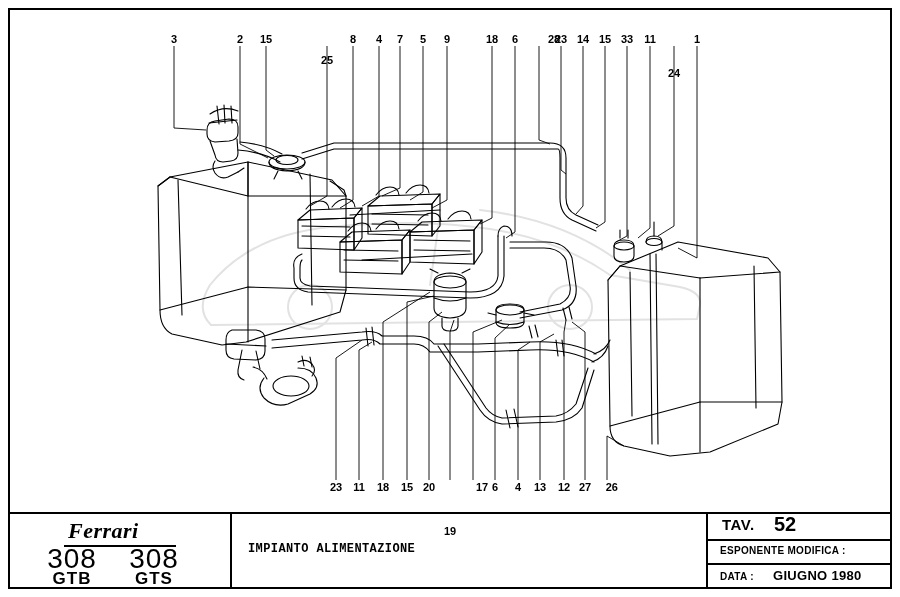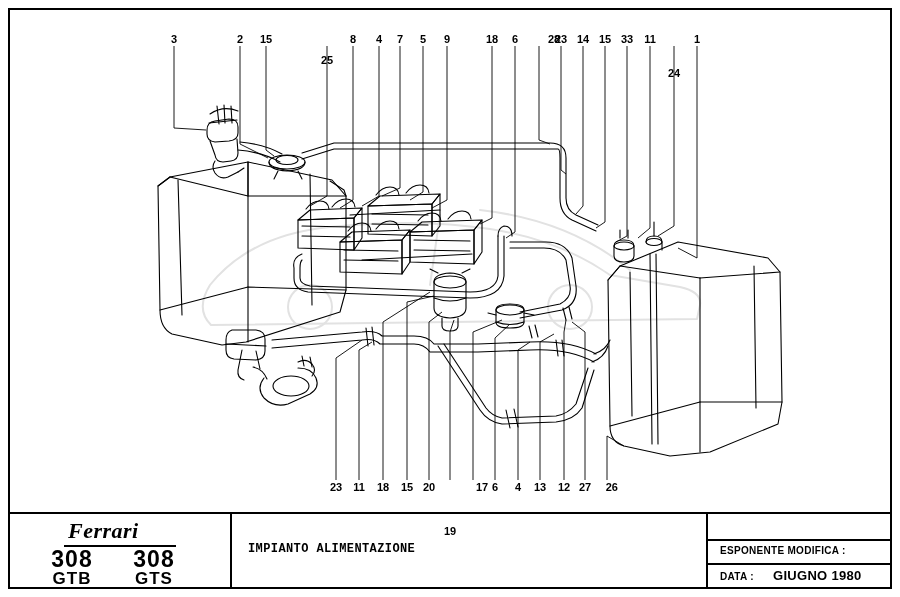--- a/index.html
+++ b/index.html
@@ -100,22 +100,22 @@
     border-top: 2px solid #000;
   }
   .model-block {
     position: absolute;
     top: 36px;
     text-align: center;
     width: 72px;
   }
   .model-num {
     font-family: "Liberation Sans", sans-serif;
-    font-weight: bold;
-    font-size: 23px;
+    font-weight: normal;
+    font-size: 28px;
     letter-spacing: 1px;
     line-height: 22px;
   }
   .model-sub {
     font-family: "Liberation Sans", sans-serif;
     font-weight: bold;
     font-size: 17px;
     letter-spacing: 1px;
     line-height: 18px;
   }
@@ -479,19 +479,23 @@
       <div class="model-block" style="left:110px;">
         <div class="model-num">308</div>
         <div class="model-sub">GTS</div>
       </div>
     </div>
 
     <div id="desc-cell">
       <div class="desc-text">IMPIANTO ALIMENTAZIONE</div>
     </div>
 
+    <div id="tav-cell">
+      <div class="tav-label">TAV.</div>
+      <div class="tav-num">52</div>
+    </div>
 
     <div class="esp-label">ESPONENTE  MODIFICA :</div>
     <div class="data-label">DATA :</div>
     <div class="data-value">GIUGNO  1980</div>
   </div>
 
 </div>
 
 </body></html>

